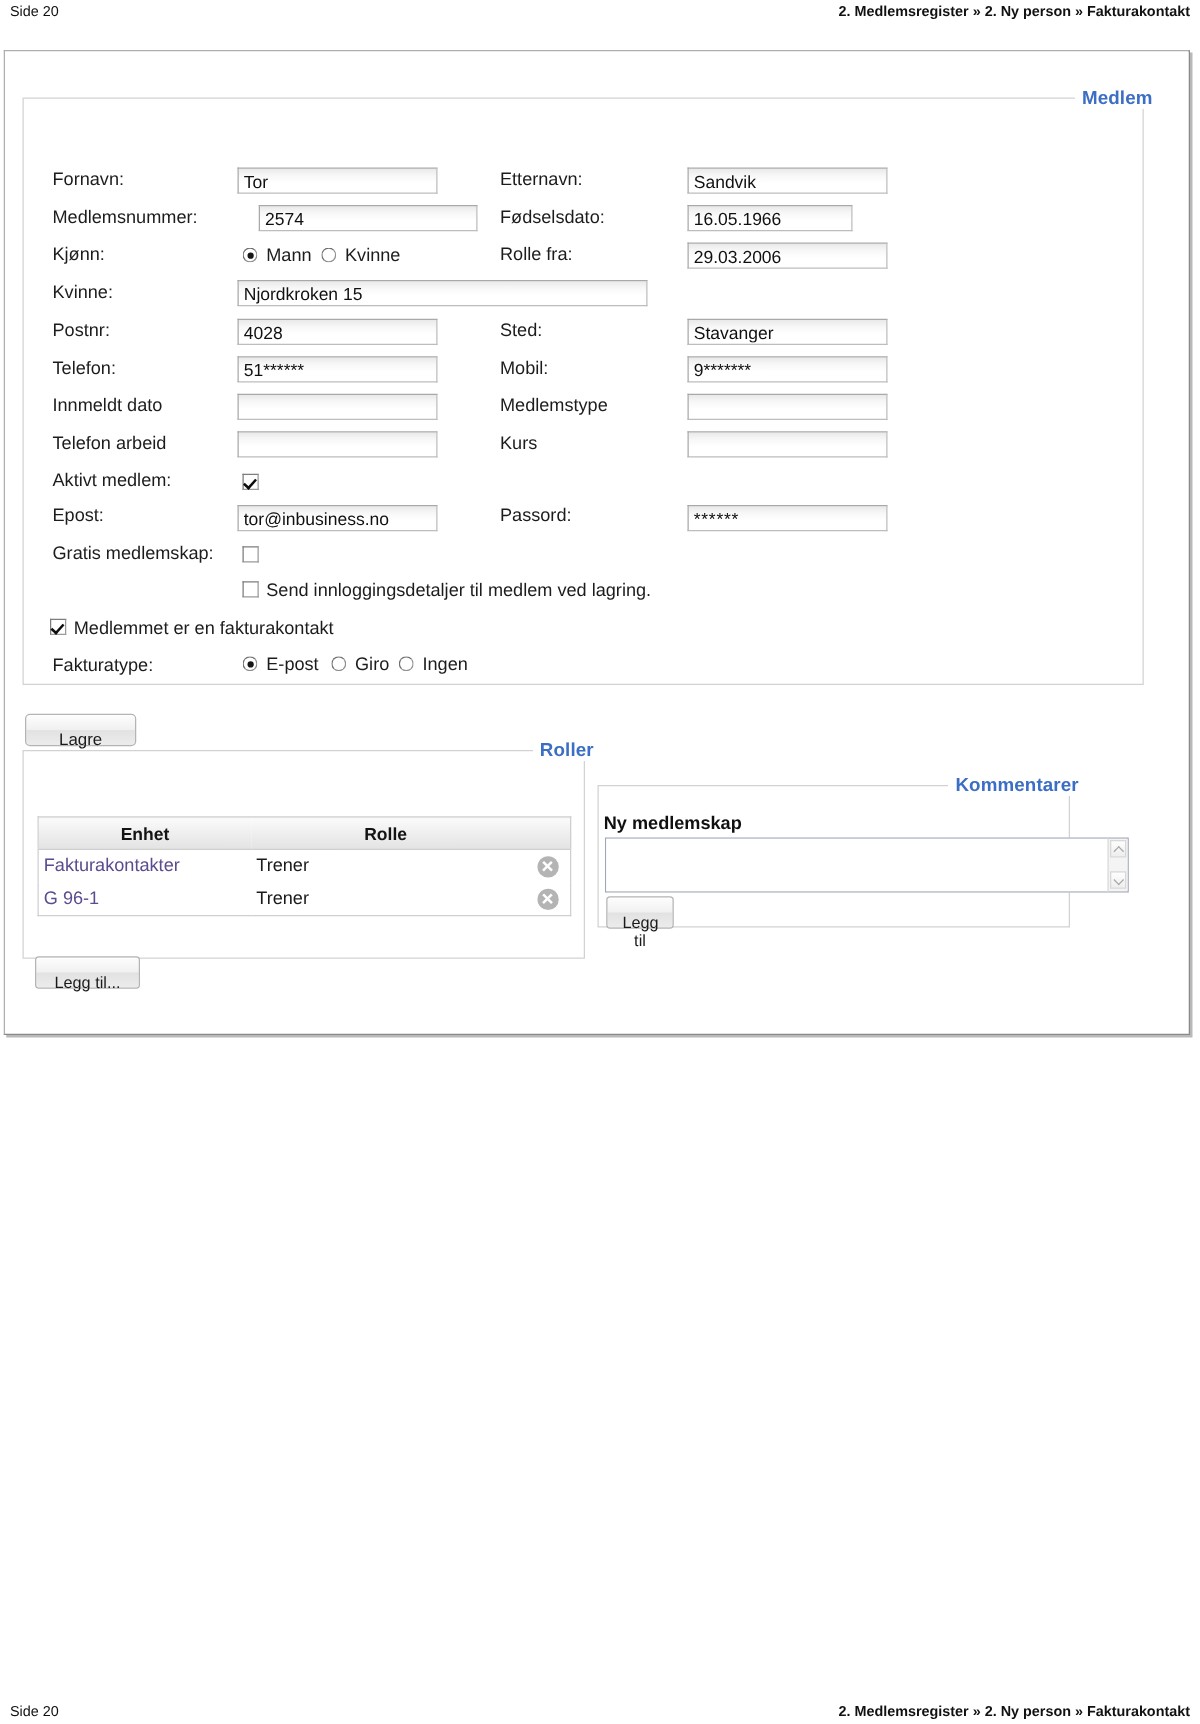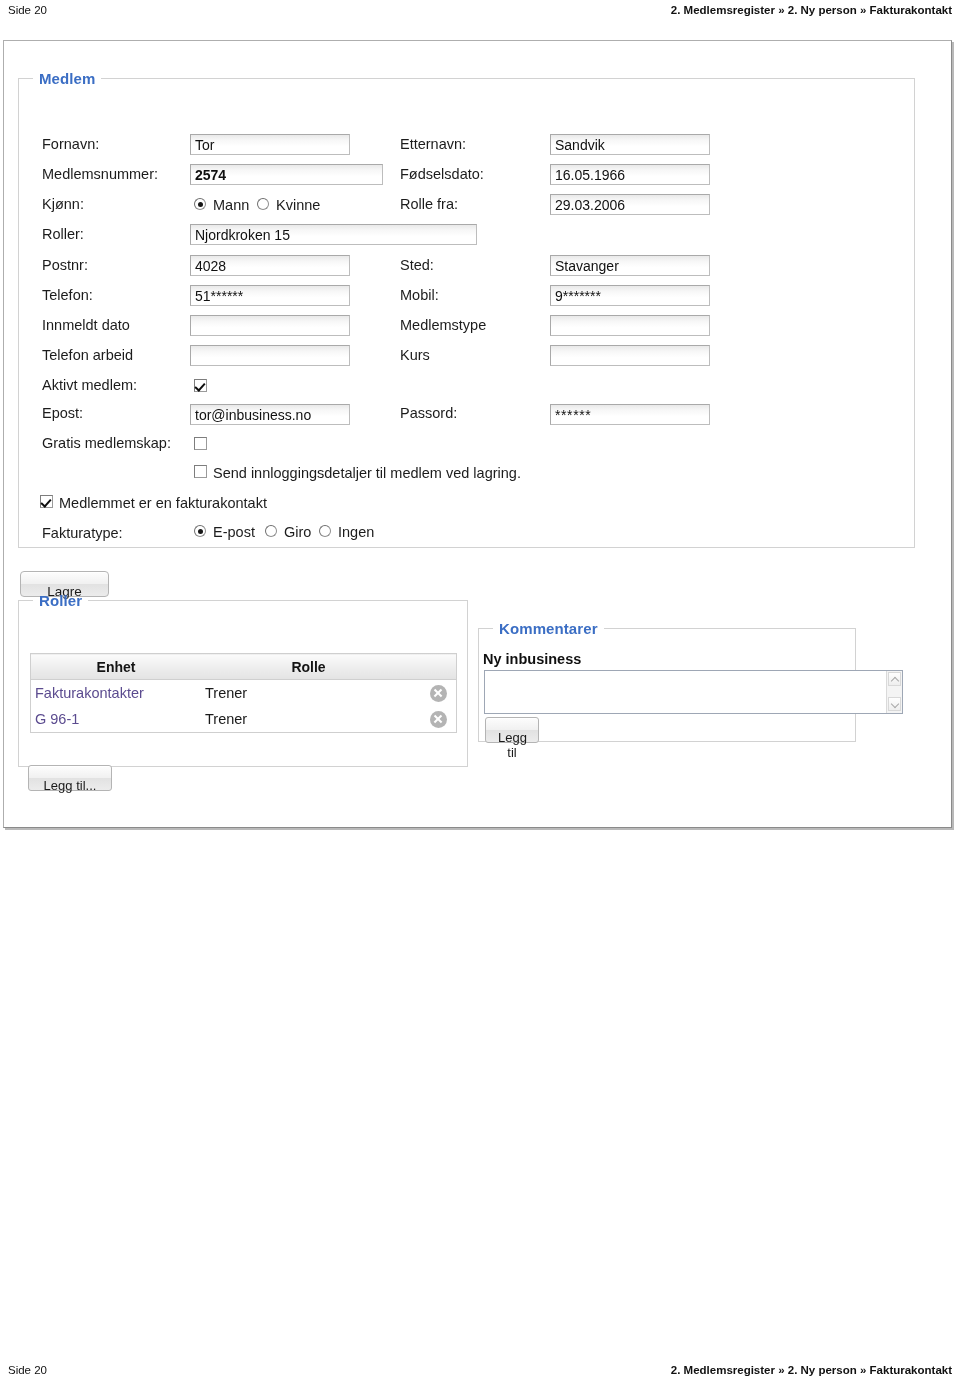--- a/index.html
+++ b/index.html
@@ -59,20 +59,21 @@
   }
 
   
   fieldset.panel {
     position: absolute;
     margin: 0;
     padding: 0;
     border: 1px solid #d2d2d2;
     background: #ffffff;
     box-sizing: border-box;
+    text-align: right;
   }
   legend.panel-legend {
     margin-left: 14px;
     padding: 0 6px;
     font-size: 15px;
     font-weight: bold;
     color: #3b6ec4;
     letter-spacing: 0.1px;
   }
 
@@ -341,34 +342,34 @@
   <fieldset class="panel" id="medlem-panel">
     <legend class="panel-legend">Medlem</legend>
   </fieldset>
 
   <span class="flabel" style="left:38px; top:90px;">Fornavn:</span>
   <input class="txt" style="left: 186px; top: 93px; width: 160px;" value="Tor">
   <span class="flabel" style="left:396px; top:90px;">Etternavn:</span>
   <input class="txt" style="left: 546px; top: 93px; width: 160px;" value="Sandvik">
 
   <span class="flabel" style="left:38px; top:120px;">Medlemsnummer:</span>
-  <input class="txt" style="left: 186px; top: 123px; width: 193px; font-weight: bold;" value="2574">
+  <input class="txt" style="left: 203px; top: 123px; width: 175px;" value="2574">
   <span class="flabel" style="left:396px; top:120px;">Fødselsdato:</span>
-  <input class="txt" style="left: 546px; top: 123px; width: 160px;" value="16.05.1966">
+  <input class="txt" style="left: 546px; top: 123px; width: 132px;" value="16.05.1966">
 
   <span class="flabel" style="left:38px; top:150px;">Kjønn:</span>
   <span class="xradio checked" style="left:190px; top:157px;"></span>
   <span class="inline-label" style="left:209px; top:155px;">Mann</span>
   <span class="xradio" style="left:253px; top:157px;"></span>
   <span class="inline-label" style="left:272px; top:155px;">Kvinne</span>
   <span class="flabel" style="left:396px; top:150px;">Rolle fra:</span>
   <input class="txt" style="left: 546px; top: 153px; width: 160px;" value="29.03.2006">
 
-  <span class="flabel" style="left:38px; top:180px;">Roller:</span>
-  <input class="txt" style="left: 186px; top: 183px; width: 287px;" value="Njordkroken 15">
+  <span class="flabel" style="left:38px; top:180px;">Kvinne:</span>
+  <input class="txt" style="left: 186px; top: 183px; width: 328px;" value="Njordkroken 15">
 
   <span class="flabel" style="left:38px; top:211px;">Postnr:</span>
   <input class="txt" style="left: 186px; top: 214px; width: 160px;" value="4028">
   <span class="flabel" style="left:396px; top:211px;">Sted:</span>
   <input class="txt" style="left: 546px; top: 214px; width: 160px;" value="Stavanger">
 
   <span class="flabel" style="left:38px; top:241px;">Telefon:</span>
   <input class="txt" style="left: 186px; top: 244px; width: 160px;" value="51******">
   <span class="flabel" style="left:396px; top:241px;">Mobil:</span>
   <input class="txt" style="left: 546px; top: 244px; width: 160px;" value="9*******">
@@ -443,21 +444,21 @@
       </tr>
     </tbody>
   </table>
 
   <button class="btn" id="roller-add-button">Legg til...</button>
 
   <fieldset class="panel" id="kommentarer-panel">
     <legend class="panel-legend">Kommentarer</legend>
   </fieldset>
 
-  <span id="ny-kommentar-label">Ny inbusiness</span>
+  <span id="ny-kommentar-label">Ny medlemskap</span>
 
   <div id="kommentar-textarea-wrap">
     <textarea id="kommentar-textarea" style=""></textarea>
     <div id="kommentar-scrollbar">
       <span class="sb-arrow up"></span>
       <span class="sb-arrow down"></span>
     </div>
   </div>
 
   <button class="btn" id="kommentar-add-button">Legg til</button>

